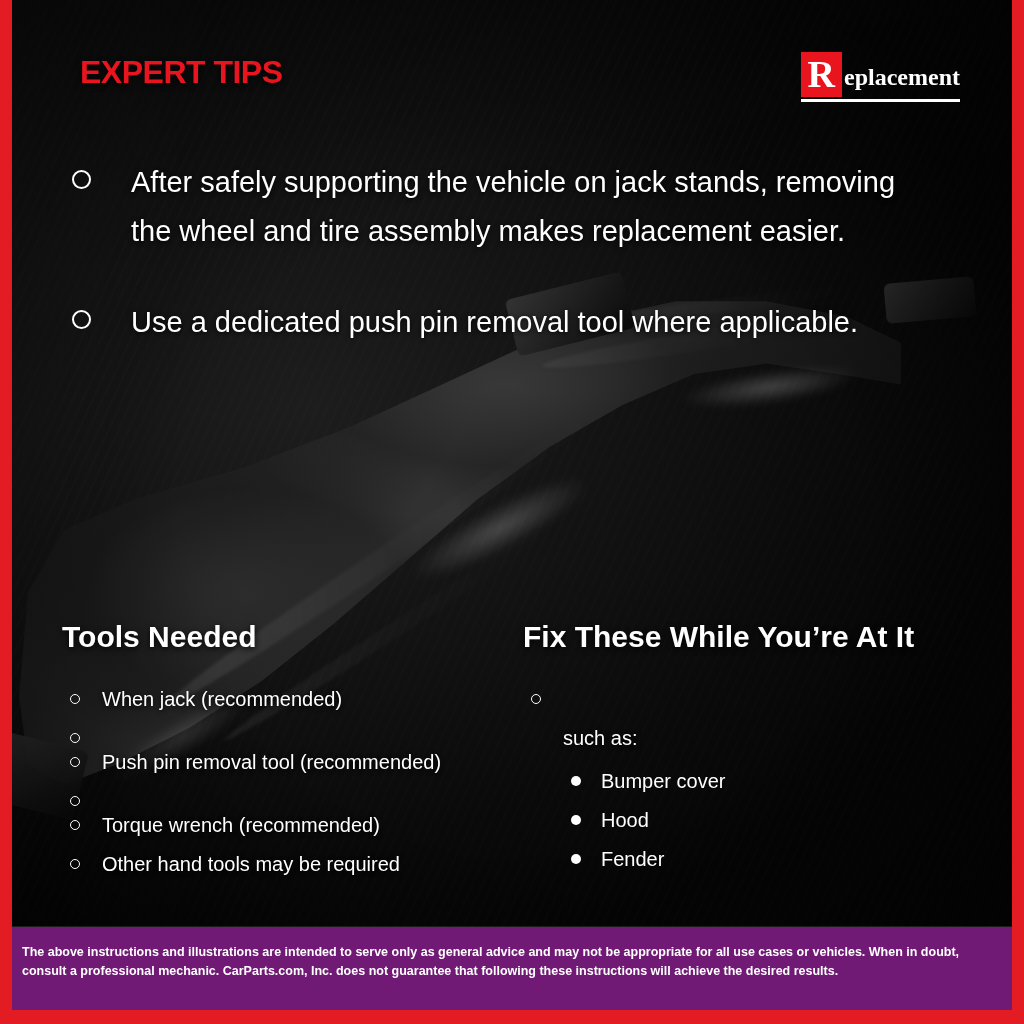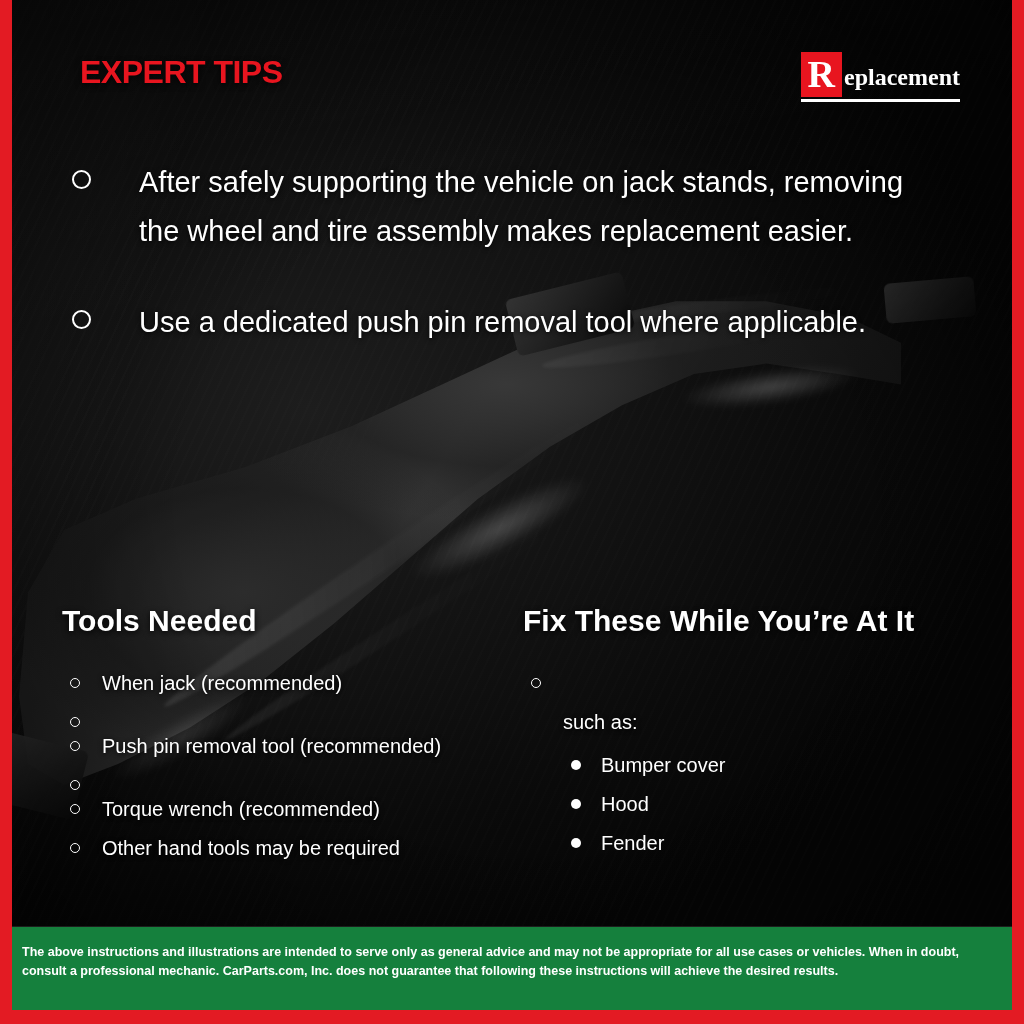--- a/index.html
+++ b/index.html
@@ -168,21 +168,20 @@
   .tips {
     position: absolute;
     left: 62px;
     top: 158px;
     width: 880px;
   }
   .tip {
     display: flex;
     align-items: flex-start;
     margin-bottom: 42px;
-    gap: 8px;
   }
   .hollow-bullet {
     width: 19px;
     height: 19px;
     border: 2px solid #ffffff;
     border-radius: 50%;
     margin: 12px 40px 0 10px;
     flex: 0 0 auto;
   }
   .tip-text {
@@ -192,21 +191,21 @@
     max-width: 790px;
     text-shadow: 0 1px 5px rgba(0,0,0,0.9);
     font-family: "Liberation Sans", sans-serif;
   }
 
   
   .columns {
     position: absolute;
     left: 62px;
     right: 40px;
-    top: 604px;
+    top: 620px;
     display: flex;
     justify-content: space-between;
   }
   .col-left { width: 470px; }
   .col-right { width: 470px; }
   .col-head {
     color: #ffffff;
     font-size: 30px;
     font-weight: bold;
     margin-bottom: 26px;
@@ -249,21 +248,21 @@
     font-size: 20px;
     line-height: 39px;
   }
 
   
   .disclaimer {
     position: absolute;
     left: 0; right: 0;
     bottom: 14px;
     height: 84px;
-    background: #15803d;
+    background: #701a75;
     border-top: 1px solid #1d1d1d;
     padding: 16px 26px 0 22px;
     z-index: 5;
   }
   .disclaimer p {
     color: #ffffff;
     font-size: 12.5px;
     line-height: 19px;
     font-weight: bold;
     max-width: 985px;

